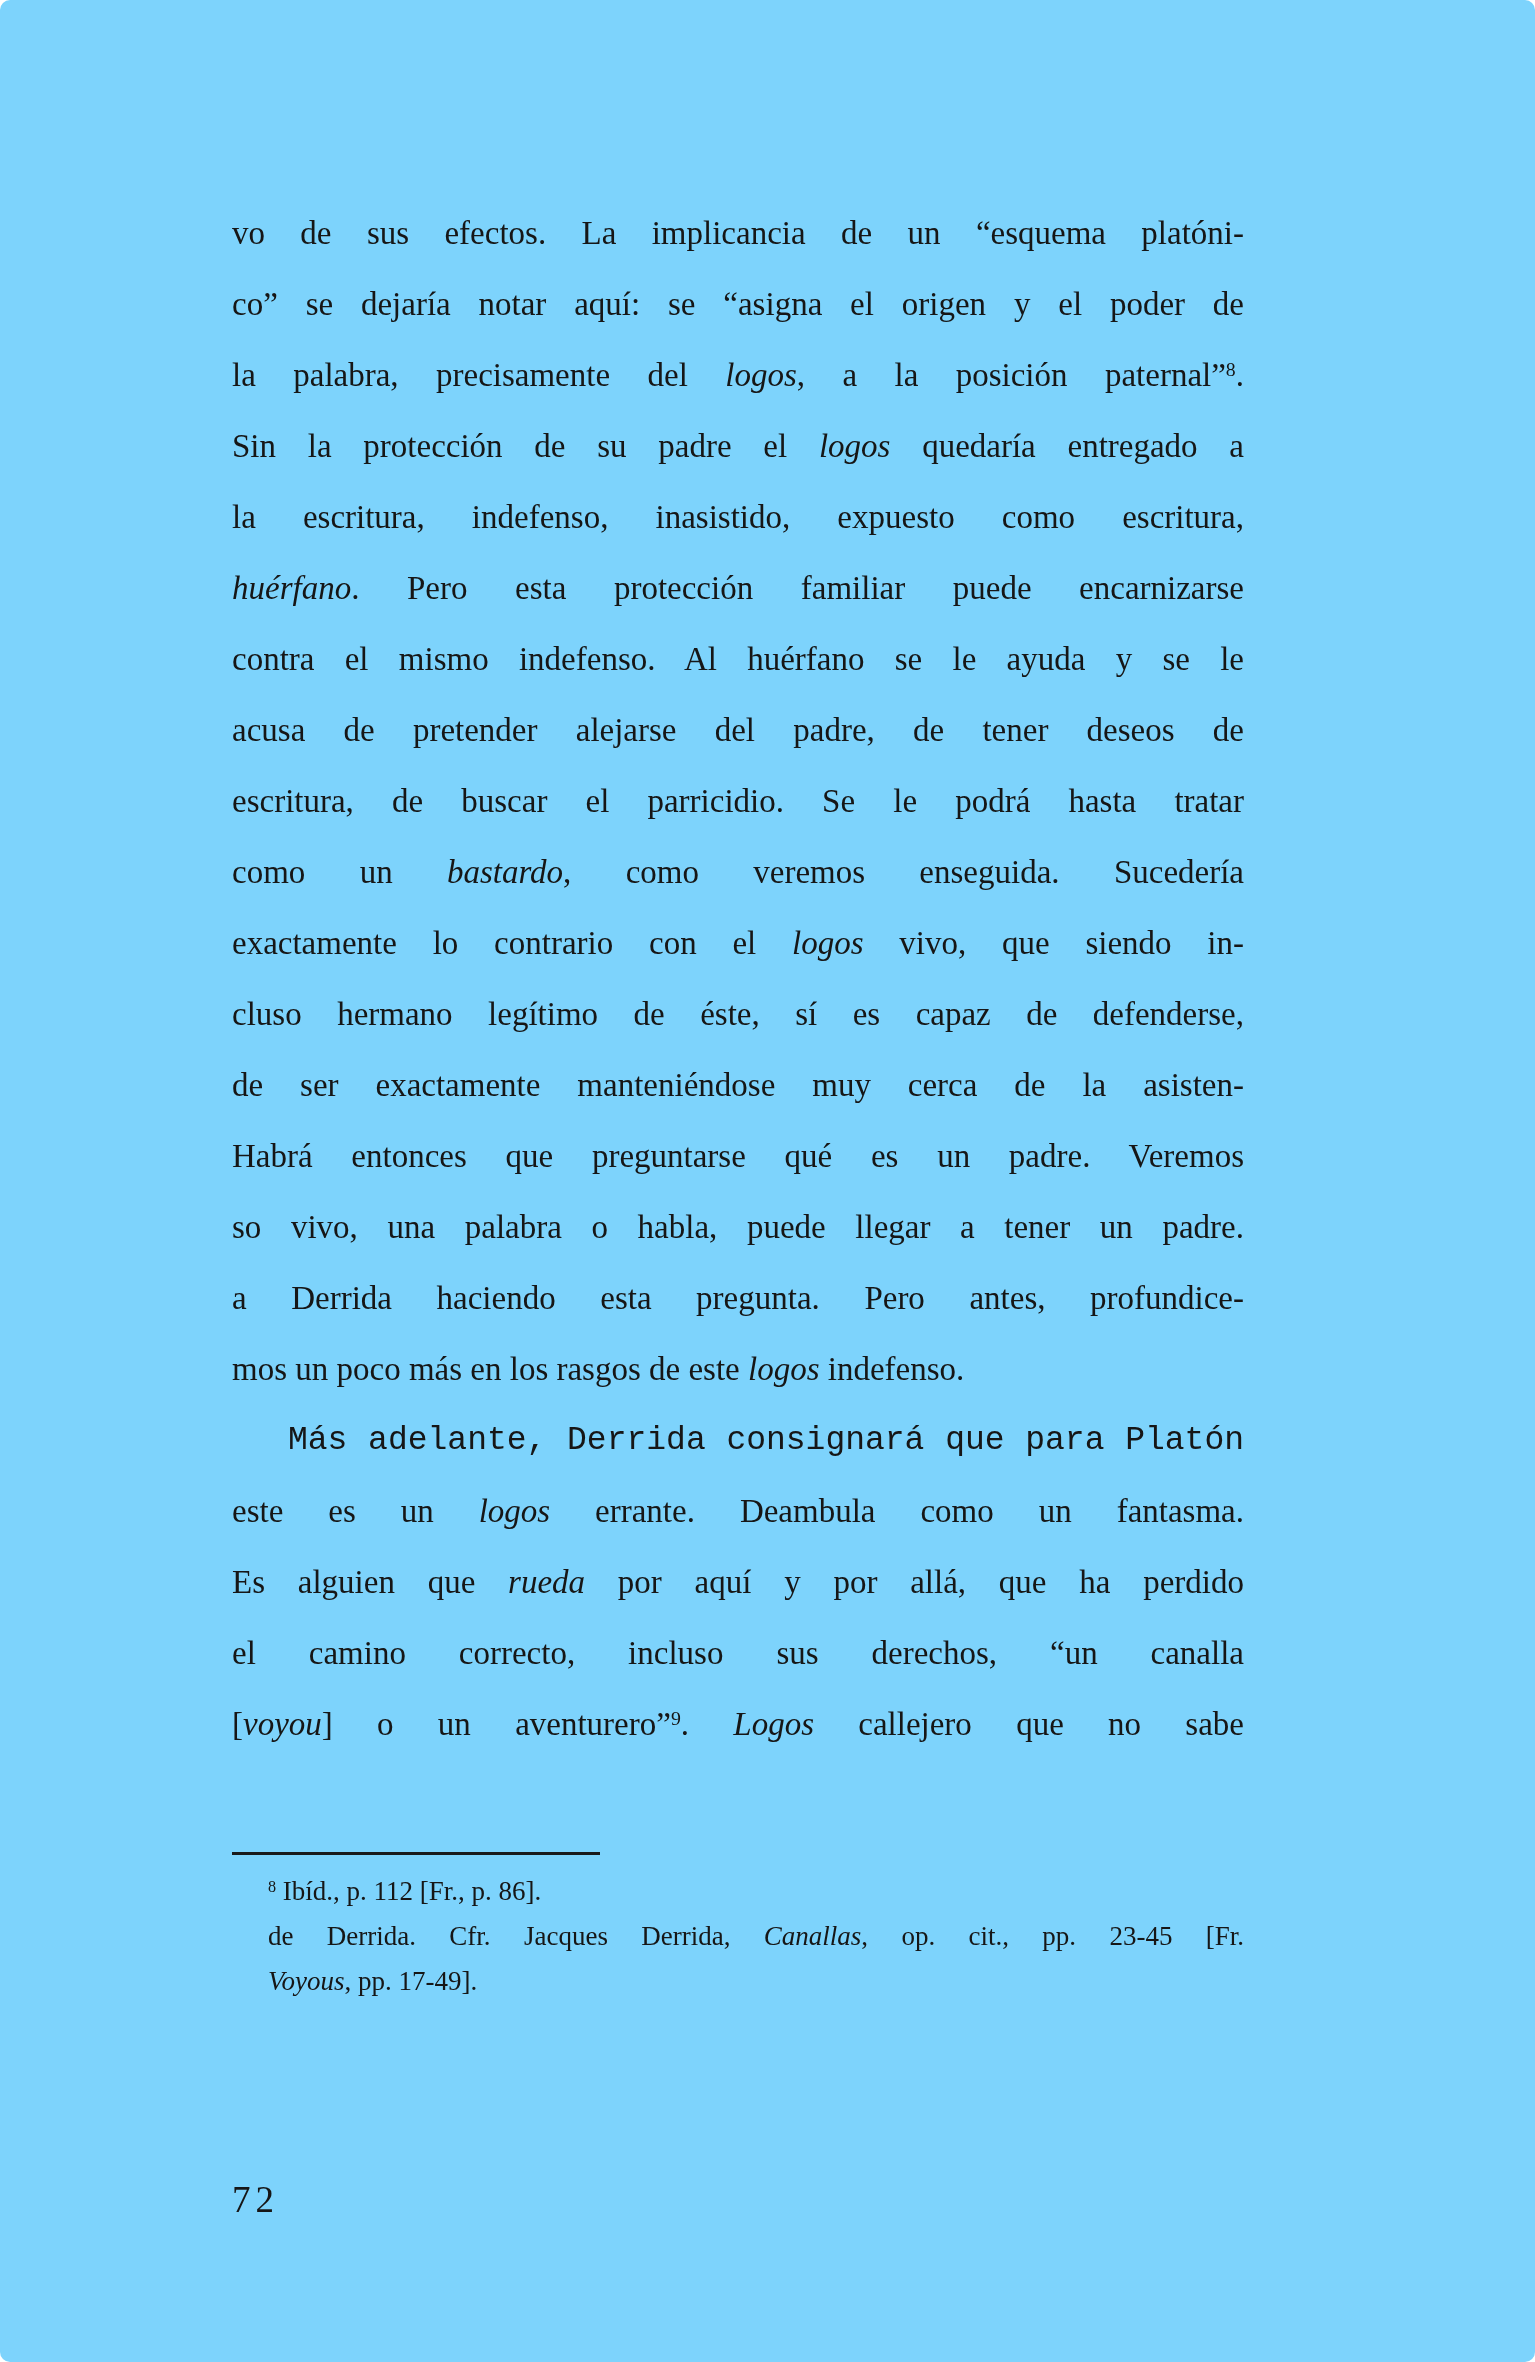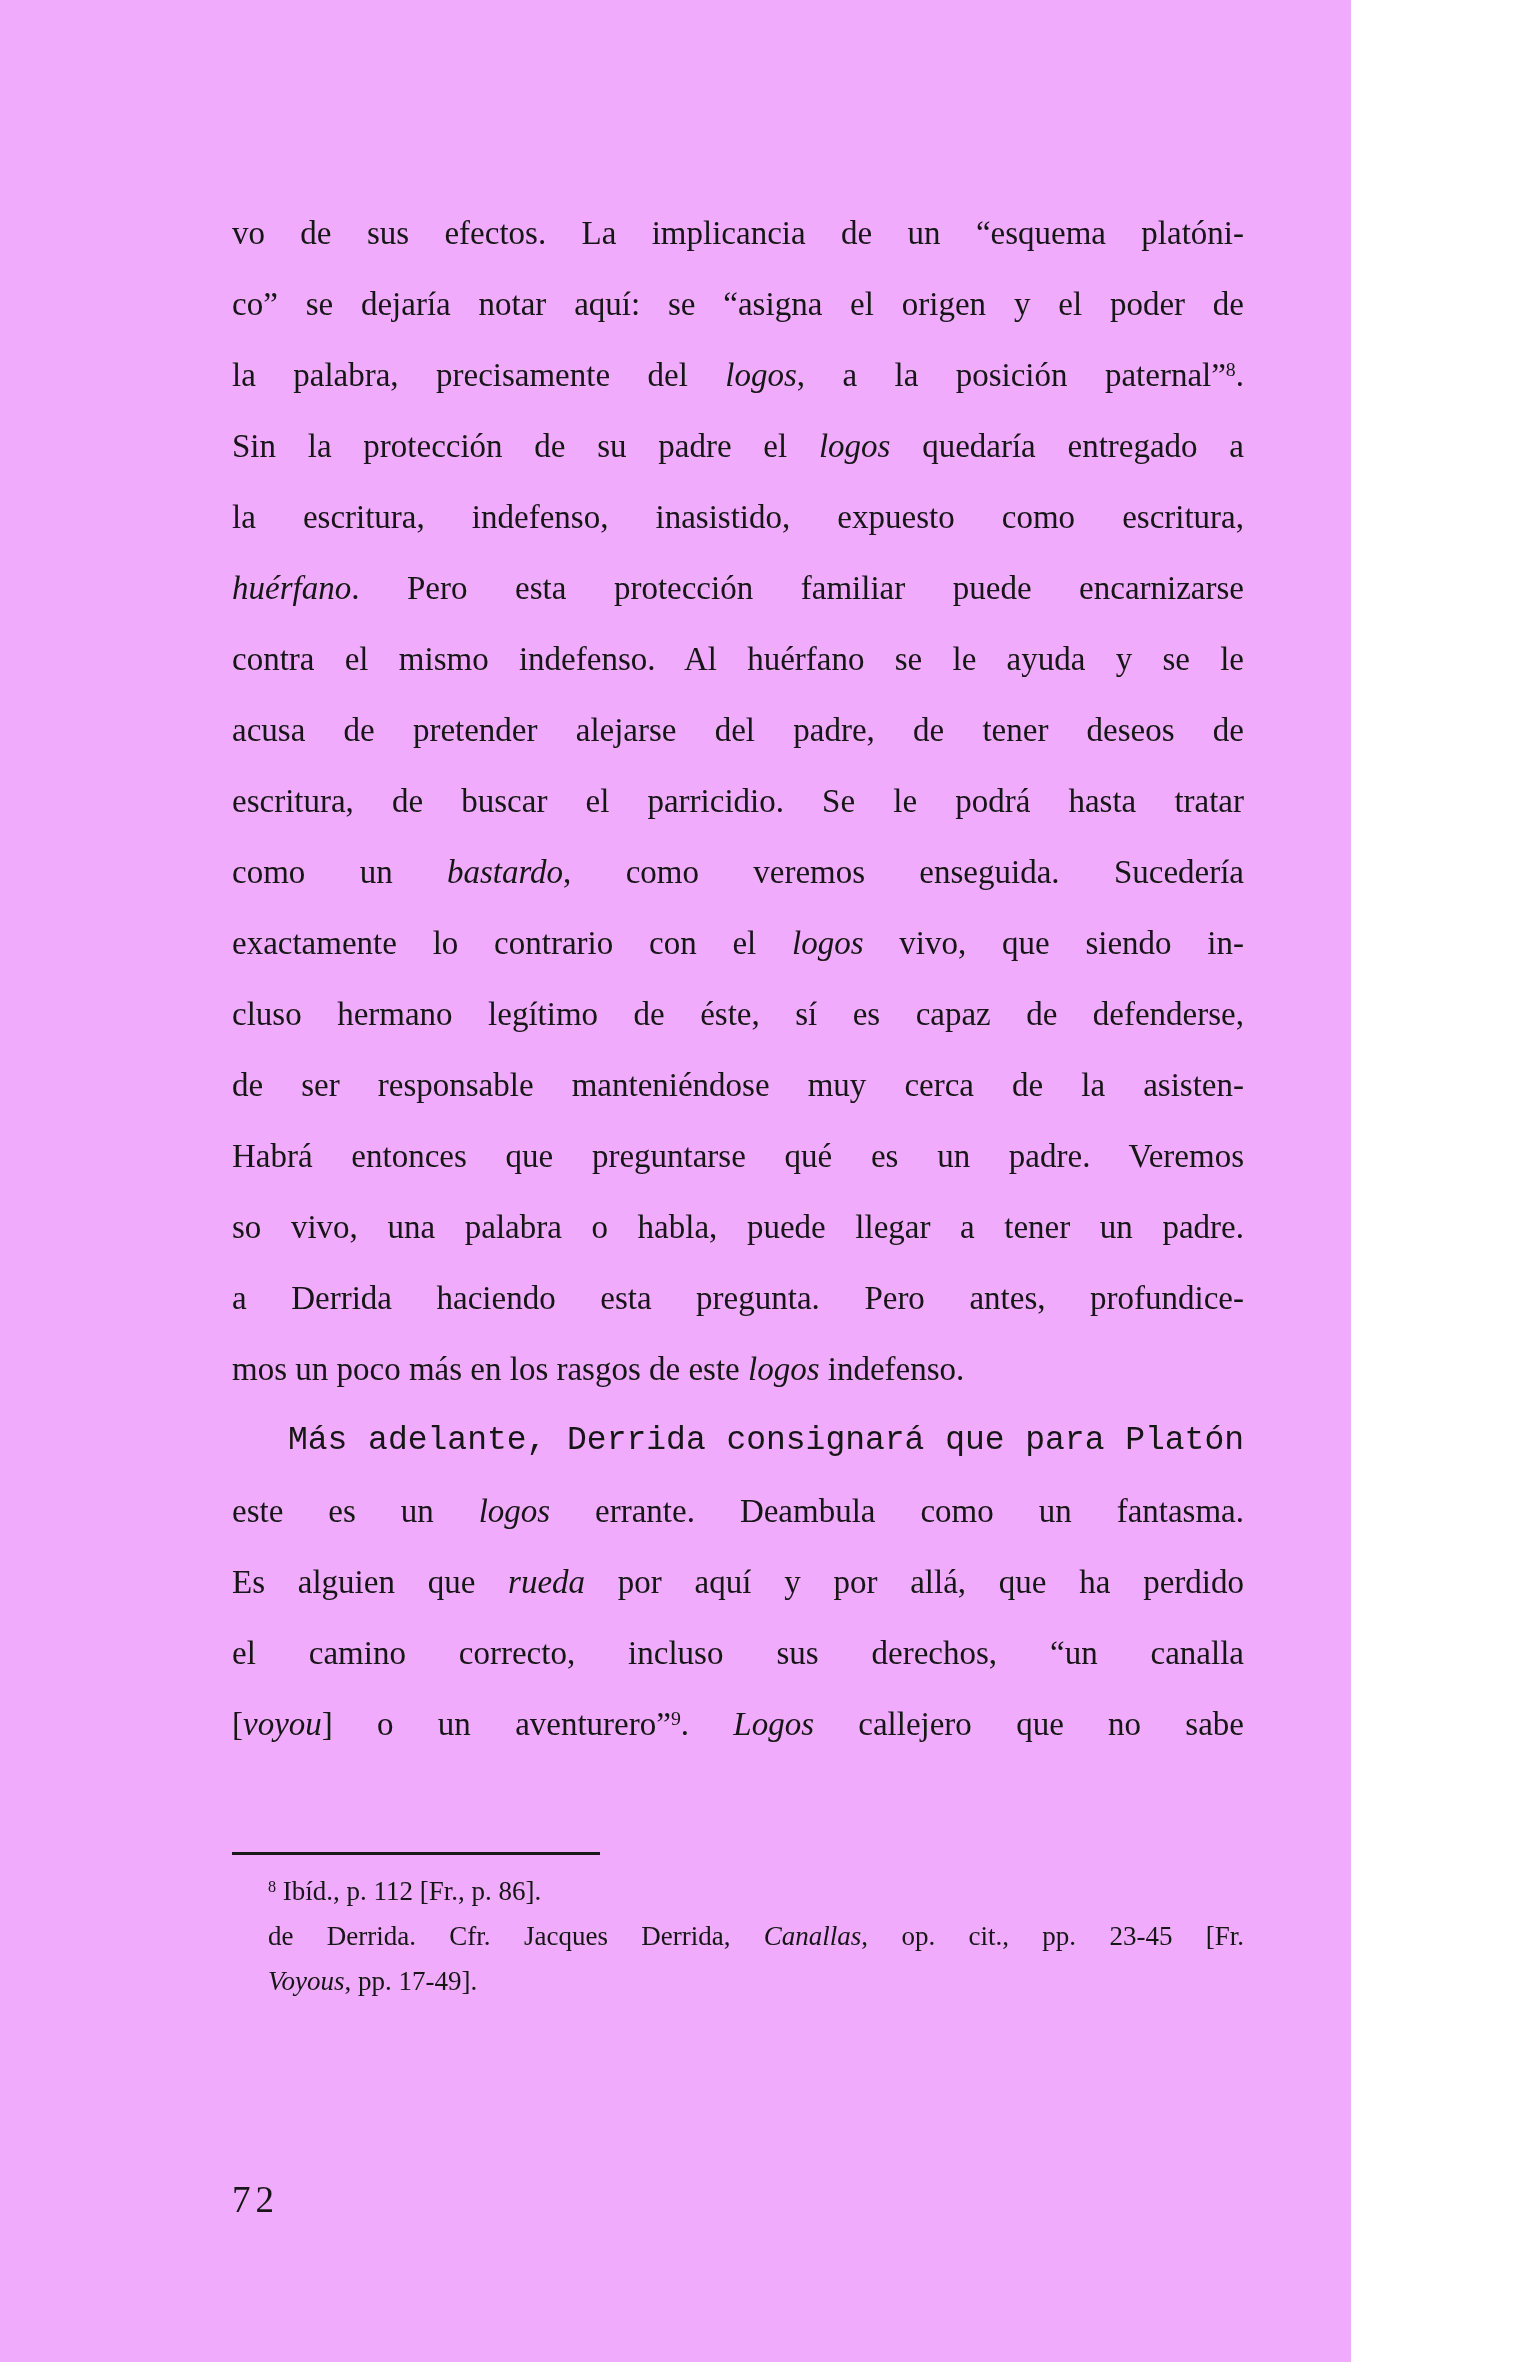--- a/index.html
+++ b/index.html
@@ -3,24 +3,25 @@
 <meta charset="utf-8">
 <style>
   html, body { margin: 0; padding: 0; }
   body {
     background: #ffffff;
     font-family: "Liberation Serif", "DejaVu Serif", serif;
     color: #161616;
   }
   .book-page {
     position: relative;
-    width: 1351px;
+    width: 1535px;
     height: 2362px;
-    background: #f0abfc;
+    background: #7dd3fc;
     overflow: hidden;
+    border-radius: 10px;
   }
   .text-block {
     position: absolute;
     left: 232px;
     top: 198px;
     width: 1012px;
   }
   .line {
     font-size: 33px;
     line-height: 71px;
@@ -81,21 +82,21 @@
       <div class="line j"><span>la palabra, precisamente del </span><span class="i">logos</span><span>, a la posición paternal”</span><span class="s">8</span><span>.</span></div>
       <div class="line j"><span>Sin la protección de su padre el </span><span class="i">logos</span><span> quedaría entregado a</span></div>
       <div class="line j"><span>la escritura, indefenso, inasistido, expuesto como escritura,</span></div>
       <div class="line j"><span class="i">huérfano</span><span>. Pero esta protección familiar puede encarnizarse</span></div>
       <div class="line j"><span>contra el mismo indefenso. Al huérfano se le ayuda y se le</span></div>
       <div class="line j"><span>acusa de pretender alejarse del padre, de tener deseos de</span></div>
       <div class="line j"><span>escritura, de buscar el parricidio. Se le podrá hasta tratar</span></div>
       <div class="line j"><span>como un </span><span class="i">bastardo</span><span>, como veremos enseguida. Sucedería</span></div>
       <div class="line j"><span>exactamente lo contrario con el </span><span class="i">logos</span><span> vivo, que siendo in-</span></div>
       <div class="line j"><span>cluso hermano legítimo de éste, sí es capaz de defenderse,</span></div>
-      <div class="line j"><span>de ser responsable manteniéndose muy cerca de la asisten-</span></div>
+      <div class="line j"><span>de ser exactamente manteniéndose muy cerca de la asisten-</span></div>
       <div class="line j"><span>Habrá entonces que preguntarse qué es un padre. Veremos</span></div>
       <div class="line j"><span>so vivo, una palabra o habla, puede llegar a tener un padre.</span></div>
       <div class="line j"><span>a Derrida haciendo esta pregunta. Pero antes, profundice-</span></div>
       <div class="line"><span>mos un poco más en los rasgos de este </span><span class="i">logos</span><span> indefenso.</span></div>
       <div class="line j indent"><span>Más adelante, Derrida consignará que para Platón</span></div>
       <div class="line j"><span>este es un </span><span class="i">logos</span><span> errante. Deambula como un fantasma.</span></div>
       <div class="line j"><span>Es alguien que </span><span class="i">rueda</span><span> por aquí y por allá, que ha perdido</span></div>
       <div class="line j"><span>el camino correcto, incluso sus derechos, “un canalla</span></div>
       <div class="line j"><span>[</span><span class="i">voyou</span><span>] o un aventurero”</span><span class="s">9</span><span>. </span><span class="i">Logos</span><span> callejero que no sabe</span></div>
     </div>

